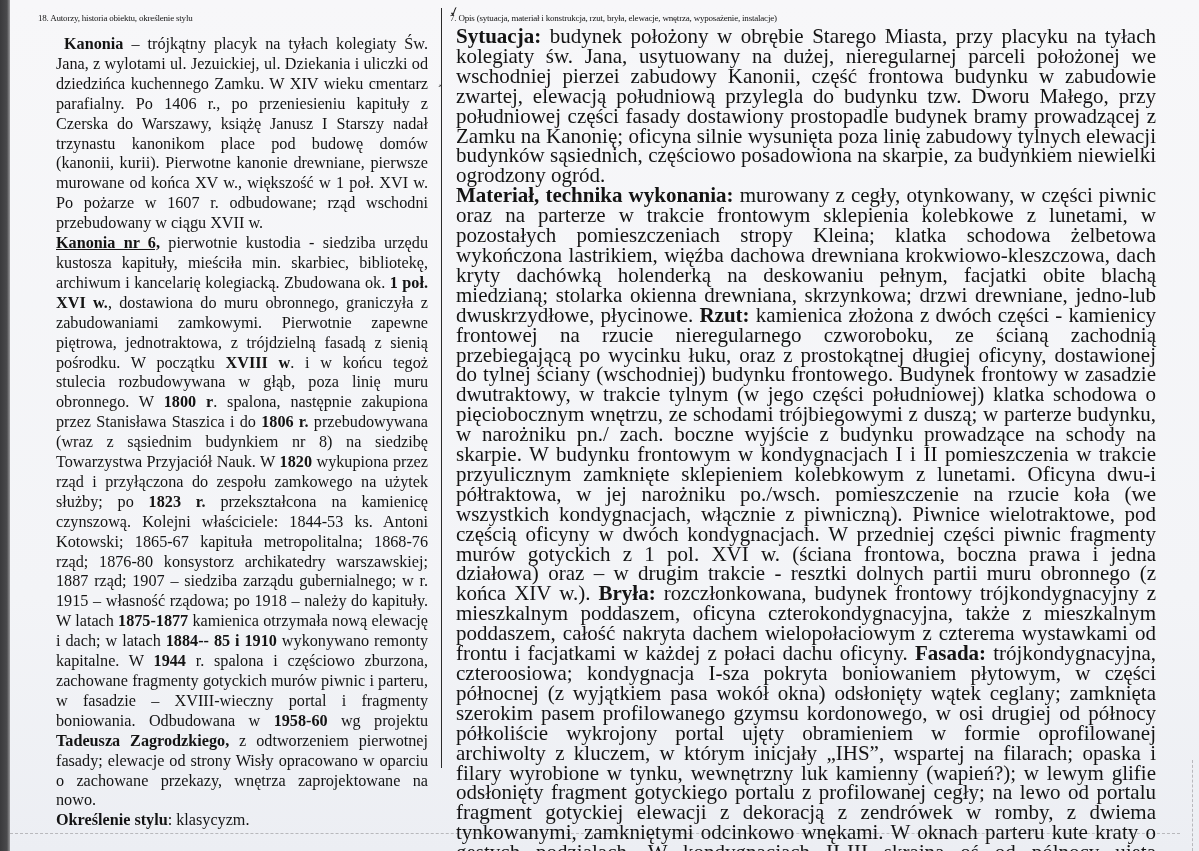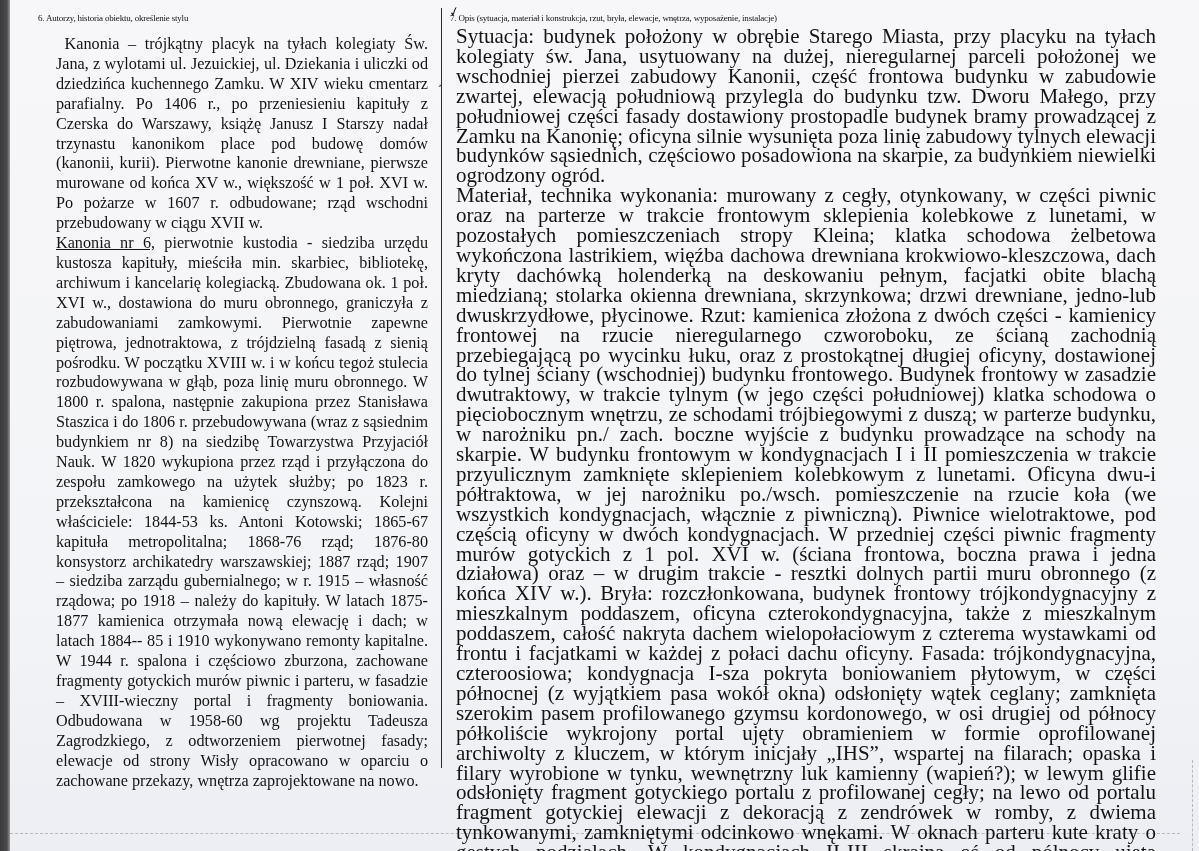--- a/index.html
+++ b/index.html
@@ -38,38 +38,39 @@
     position:absolute; left:449px; top:4px; font-size:13px; transform:rotate(-15deg);
   }
   .stray-mark { position:absolute; left:440px; top:76px; font-size:11px; transform:rotate(20deg); }
   .col {
     position:absolute; text-align:justify;
     font-size:16.2px; line-height:19.9px;
   }
   #col-left { left:56px; top:35px; width:372px; }
   #col-right { left:456px; top:27px; width:700px; font-size:21px; }
   .col p { margin:0; }
-  b { font-weight:normal; }
+  b { font-weight:bold; }
   .u { text-decoration:underline; }
 </style>
 </head>
 <body>
 
 <div class="scan-edge"></div>
 <div class="page"></div>
 <div class="bottom-rule"></div>
 <div class="right-edge"></div>
 <div class="col-divider"></div>
 
-<div class="section-header" id="hdr-left">6. Autorzy, historia obiektu, określenie stylu</div>
+<div class="section-header" id="hdr-left">18. Autorzy, historia obiektu, określenie stylu</div>
 <span class="check-mark">✓</span>
 <span class="stray-mark">,</span>
 <div class="section-header" id="hdr-right">7. Opis (sytuacja, materiał i konstrukcja, rzut, bryła, elewacje, wnętrza, wyposażenie, instalacje)</div>
 
 <div class="col" id="col-left">
   <p>&nbsp;<b>Kanonia</b><span> – trójkątny placyk na tyłach kolegiaty Św. Jana, z wylotami ul. Jezuickiej, ul. Dziekania i uliczki od dziedzińca kuchennego Zamku. W XIV wieku cmentarz parafialny. Po 1406 r., po przeniesieniu kapituły z Czerska do Warszawy, książę Janusz I Starszy nadał trzynastu kanonikom place pod budowę domów (kanonii, kurii). Pierwotne kanonie drewniane, pierwsze murowane od końca XV w., większość w 1 poł. XVI w. Po pożarze w 1607 r. odbudowane; rząd wschodni przebudowany w ciągu XVII w.</span></p>
   <p><b class="u">Kanonia nr 6,</b><span> pierwotnie kustodia - siedziba urzędu kustosza kapituły, mieściła min. skarbiec, bibliotekę, archiwum i kancelarię kolegiacką. Zbudowana ok. </span><b>1 poł. XVI w.</b><span>, dostawiona do muru obronnego, graniczyła z zabudowaniami zamkowymi. Pierwotnie zapewne piętrowa, jednotraktowa, z trójdzielną fasadą z sienią pośrodku. W początku </span><b>XVIII w</b><span>. i w końcu tegoż stulecia rozbudowywana w głąb, poza linię muru obronnego. W </span><b>1800 r</b><span>. spalona, następnie zakupiona przez Stanisława Staszica i do </span><b>1806 r.</b><span> przebudowywana (wraz z sąsiednim budynkiem nr 8) na siedzibę Towarzystwa Przyjaciół Nauk. W </span><b>1820</b><span> wykupiona przez rząd i przyłączona do zespołu zamkowego na użytek służby; po </span><b>1823 r.</b><span> przekształcona na kamienicę czynszową. Kolejni właściciele: 1844-53 ks. Antoni Kotowski; 1865-67 kapituła metropolitalna; 1868-76 rząd; 1876-80 konsystorz archikatedry warszawskiej; 1887 rząd; 1907 – siedziba zarządu gubernialnego; w r. 1915 – własność rządowa; po 1918 – należy do kapituły. W latach </span><b>1875-1877</b><span> kamienica otrzymała nową elewację i dach; w latach </span><b>1884-- 85 i 1910</b><span> wykonywano remonty kapitalne. W </span><b>1944</b><span> r. spalona i częściowo zburzona, zachowane fragmenty gotyckich murów piwnic i parteru, w fasadzie – XVIII-wieczny portal i fragmenty boniowania. Odbudowana w </span><b>1958-60</b><span> wg projektu </span><b>Tadeusza Zagrodzkiego,</b><span> z odtworzeniem pierwotnej fasady; elewacje od strony Wisły opracowano w oparciu o zachowane przekazy, wnętrza zaprojektowane na nowo.</span></p>
+  <p><b>Określenie stylu</b><span>: klasycyzm.</span></p>
 </div>
 
 <div class="col" id="col-right">
   <p><b>Sytuacja:</b><span> budynek położony w obrębie Starego Miasta, przy placyku na tyłach kolegiaty św. Jana, usytuowany na dużej, nieregularnej parceli położonej we wschodniej pierzei zabudowy Kanonii, część frontowa budynku w zabudowie zwartej, elewacją południową przylegla do budynku tzw. Dworu Małego, przy południowej części fasady dostawiony prostopadle budynek bramy prowadzącej z Zamku na Kanonię; oficyna silnie wysunięta poza linię zabudowy tylnych elewacji budynków sąsiednich, częściowo posadowiona na skarpie, za budynkiem niewielki ogrodzony ogród.</span></p>
   <p><b>Materiał, technika wykonania:</b><span> murowany z cegły, otynkowany, w części piwnic oraz na parterze w trakcie frontowym sklepienia kolebkowe z lunetami, w pozostałych pomieszczeniach stropy Kleina; klatka schodowa żelbetowa wykończona lastrikiem, więźba dachowa drewniana krokwiowo-kleszczowa, dach kryty dachówką holenderką na deskowaniu pełnym, facjatki obite blachą miedzianą; stolarka okienna drewniana, skrzynkowa; drzwi drewniane, jedno-lub dwuskrzydłowe, płycinowe. </span><b>Rzut:</b><span> kamienica złożona z dwóch części - kamienicy frontowej na rzucie nieregularnego czworoboku, ze ścianą zachodnią przebiegającą po wycinku łuku, oraz z prostokątnej długiej oficyny, dostawionej do tylnej ściany (wschodniej) budynku frontowego. Budynek frontowy w zasadzie dwutraktowy, w trakcie tylnym (w jego części południowej) klatka schodowa o pięciobocznym wnętrzu, ze schodami trójbiegowymi z duszą; w parterze budynku, w narożniku pn./ zach. boczne wyjście z budynku prowadzące na schody na skarpie. W budynku frontowym w kondygnacjach I i II pomieszczenia w trakcie przyulicznym zamknięte sklepieniem kolebkowym z lunetami. Oficyna dwu-i półtraktowa, w jej narożniku po./wsch. pomieszczenie na rzucie koła (we wszystkich kondygnacjach, włącznie z piwniczną). Piwnice wielotraktowe, pod częścią oficyny w dwóch kondygnacjach. W przedniej części piwnic fragmenty murów gotyckich z 1 pol. XVI w. (ściana frontowa, boczna prawa i jedna działowa) oraz – w drugim trakcie - resztki dolnych partii muru obronnego (z końca XIV w.). </span><b>Bryła:</b><span> rozczłonkowana, budynek frontowy trójkondygnacyjny z mieszkalnym poddaszem, oficyna czterokondygnacyjna, także z mieszkalnym poddaszem, całość nakryta dachem wielopołaciowym z czterema wystawkami od frontu i facjatkami w każdej z połaci dachu oficyny. </span><b>Fasada:</b><span> trójkondygnacyjna, czteroosiowa; kondygnacja I-sza pokryta boniowaniem płytowym, w części północnej (z wyjątkiem pasa wokół okna) odsłonięty wątek ceglany; zamknięta szerokim pasem profilowanego gzymsu kordonowego, w osi drugiej od północy półkoliście wykrojony portal ujęty obramieniem w formie oprofilowanej archiwolty z kluczem, w którym inicjały „IHS”, wspartej na filarach; opaska i filary wyrobione w tynku, wewnętrzny luk kamienny (wapień?); w lewym glifie odsłonięty fragment gotyckiego portalu z profilowanej cegły; na lewo od portalu fragment gotyckiej elewacji z dekoracją z zendrówek w romby, z dwiema tynkowanymi, zamkniętymi odcinkowo wnękami. W oknach parteru kute kraty o gęstych podziałach. W kondygnacjach II-III skrajna oś od północy ujęta obustronnie boniowaniem płytowym; dwuosiowa część środkowa w analogicznych kondygnacjach wyodrębniona czterema lizenami o płycinowych trzonach. </span><b>/cd opisu na wkładce nr 1/</b></p>
 </div>
 
 </body></html>

